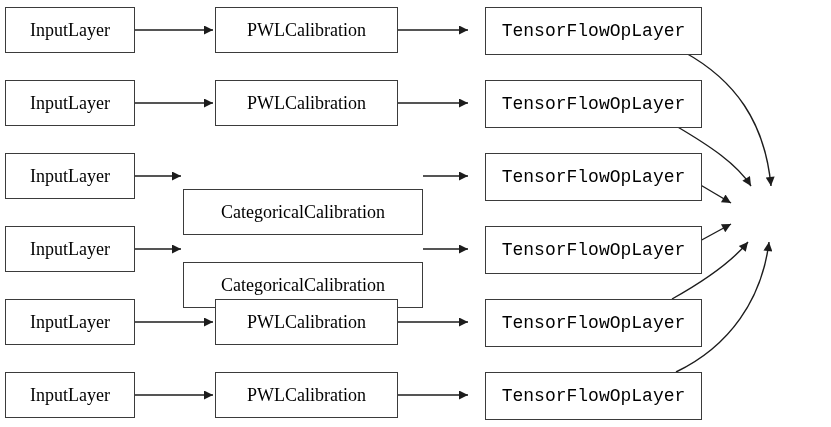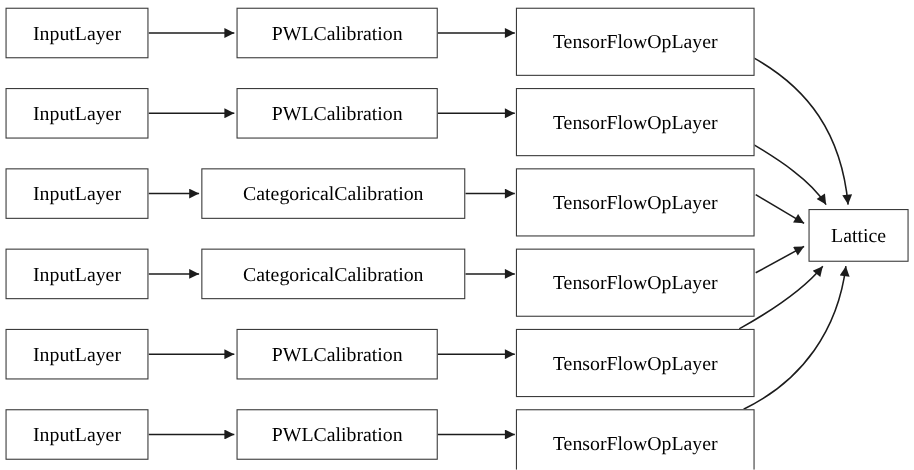--- a/index.html
+++ b/index.html
@@ -31,22 +31,22 @@
     align-items: center;
     justify-content: center;
     font-size: 18px;
     color: #000000;
     white-space: nowrap;
     line-height: 1;
   }
   
   .col-input       { left: 5px;   width: 130px; height: 46px; }
   .col-pwl         { left: 215px; width: 183px; height: 46px; }
-  .col-categorical { left: 183px; width: 240px; height: 46px; }
-  .col-op          { left: 469px; width: 217px; height: 62px; }
+  .col-categorical { left: 183px; width: 240px; height: 46px; margin-top: 36px; }
+  .col-op          { left: 485px; width: 217px; height: 48px; font-family: Liberation Mono, monospace; }
   
   .row-0 { top: 7px; }
   .row-1 { top: 80px; }
   .row-2 { top: 153px; }
   .row-3 { top: 226px; }
   .row-4 { top: 299px; }
   .row-5 { top: 372px; }
   .node-lattice { left: 735px; top: 190px; width: 91px; height: 48px; }
   .edge { fill: none; stroke: #1c1c1c; stroke-width: 1.4; }
 </style>
@@ -101,15 +101,14 @@
   <div class="node col-op row-3">TensorFlowOpLayer</div>
 
   <div class="node col-input row-4">InputLayer</div>
   <div class="node col-pwl row-4">PWLCalibration</div>
   <div class="node col-op row-4">TensorFlowOpLayer</div>
 
   <div class="node col-input row-5">InputLayer</div>
   <div class="node col-pwl row-5">PWLCalibration</div>
   <div class="node col-op row-5">TensorFlowOpLayer</div>
 
-  <div class="node node-lattice">Lattice</div>
 
 </div>
 
 </body></html>

